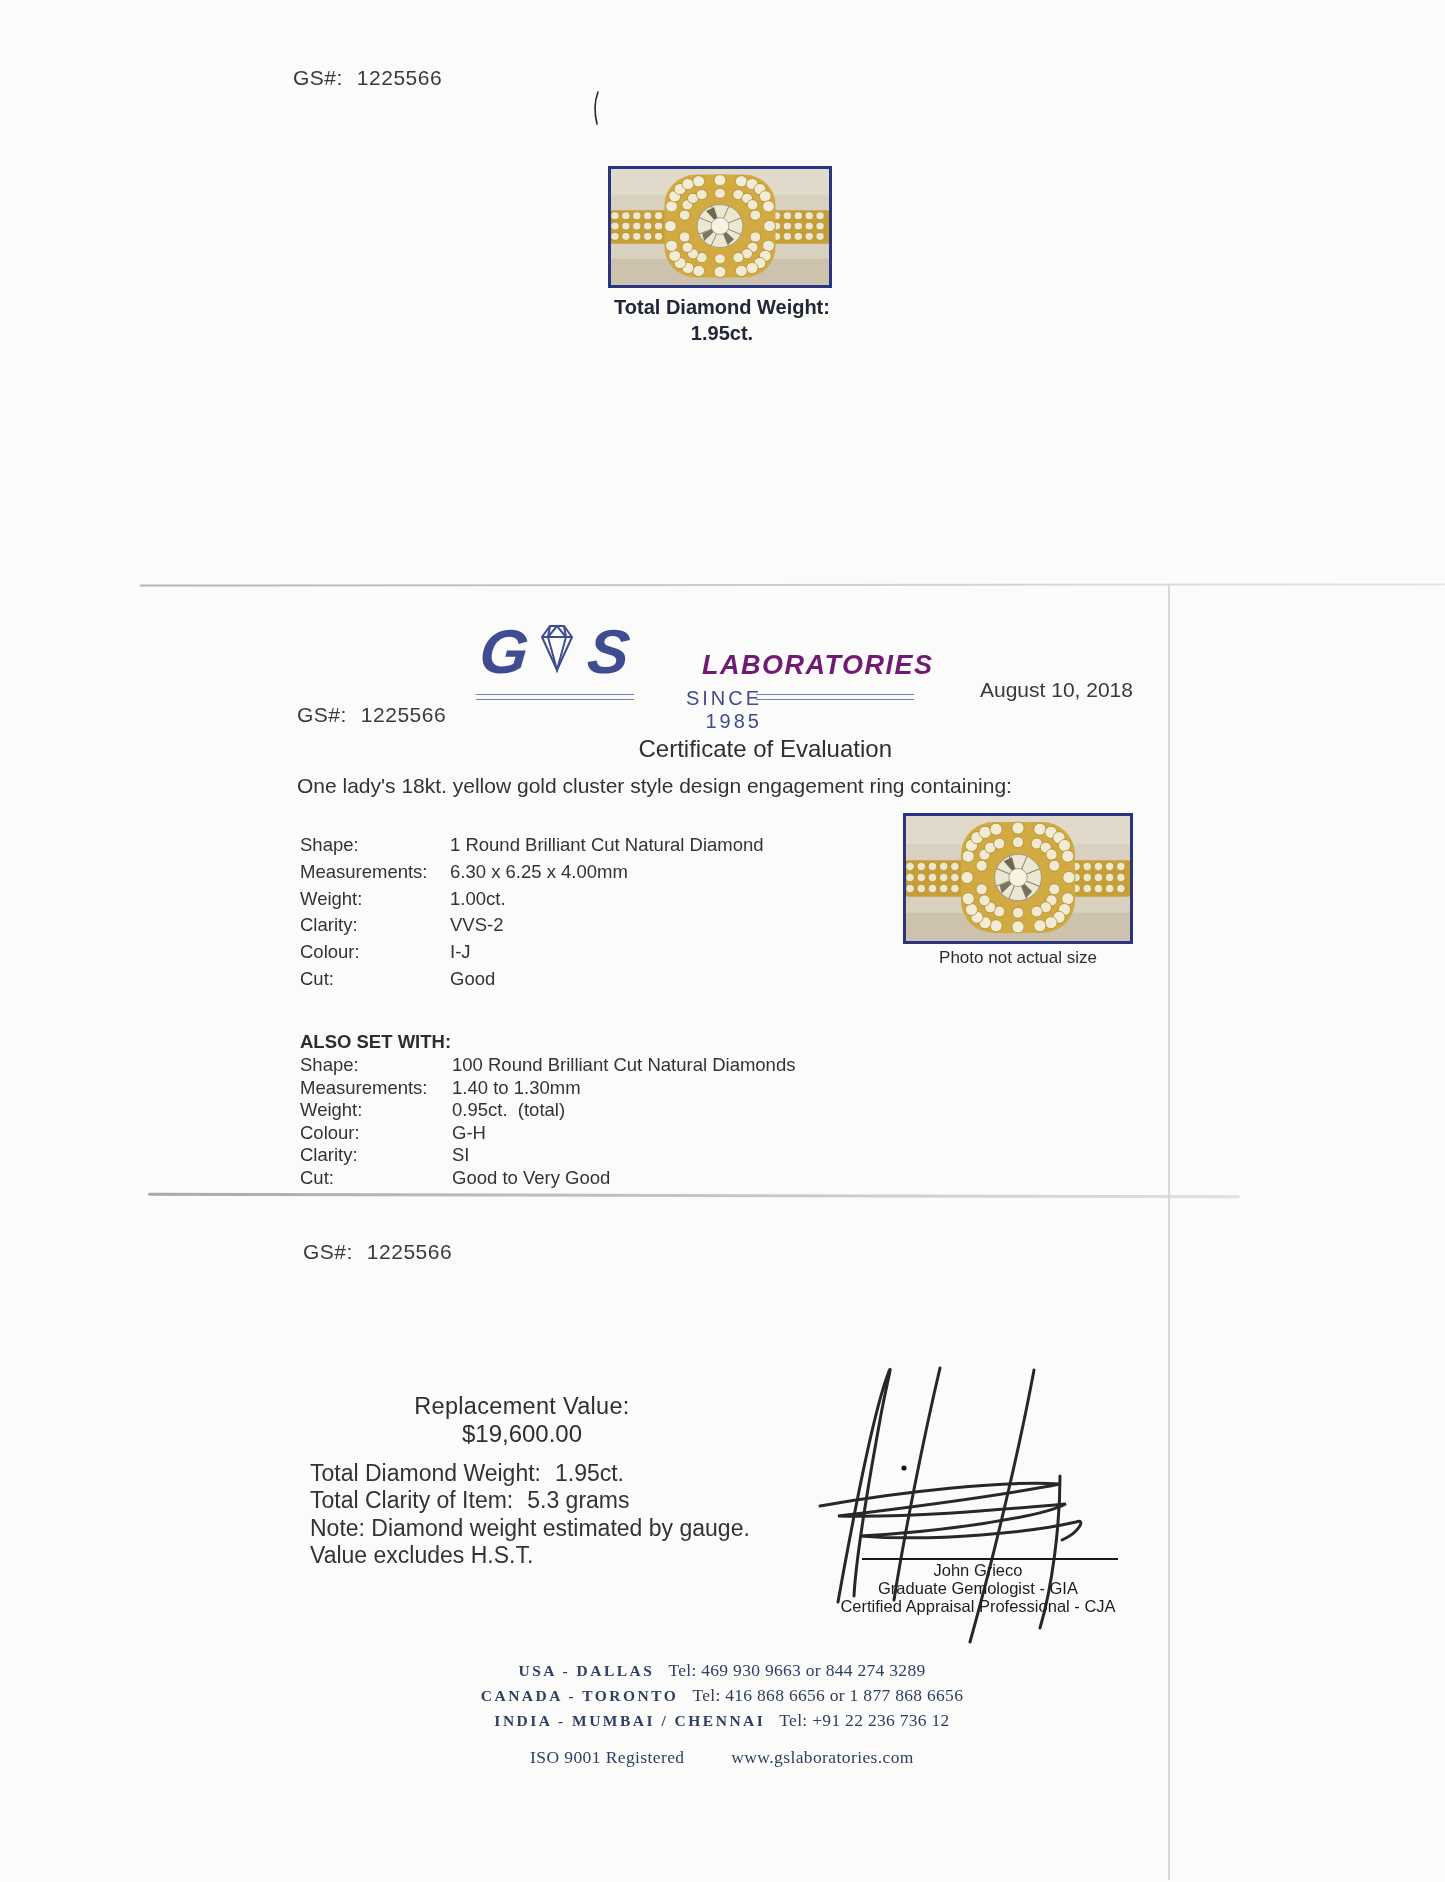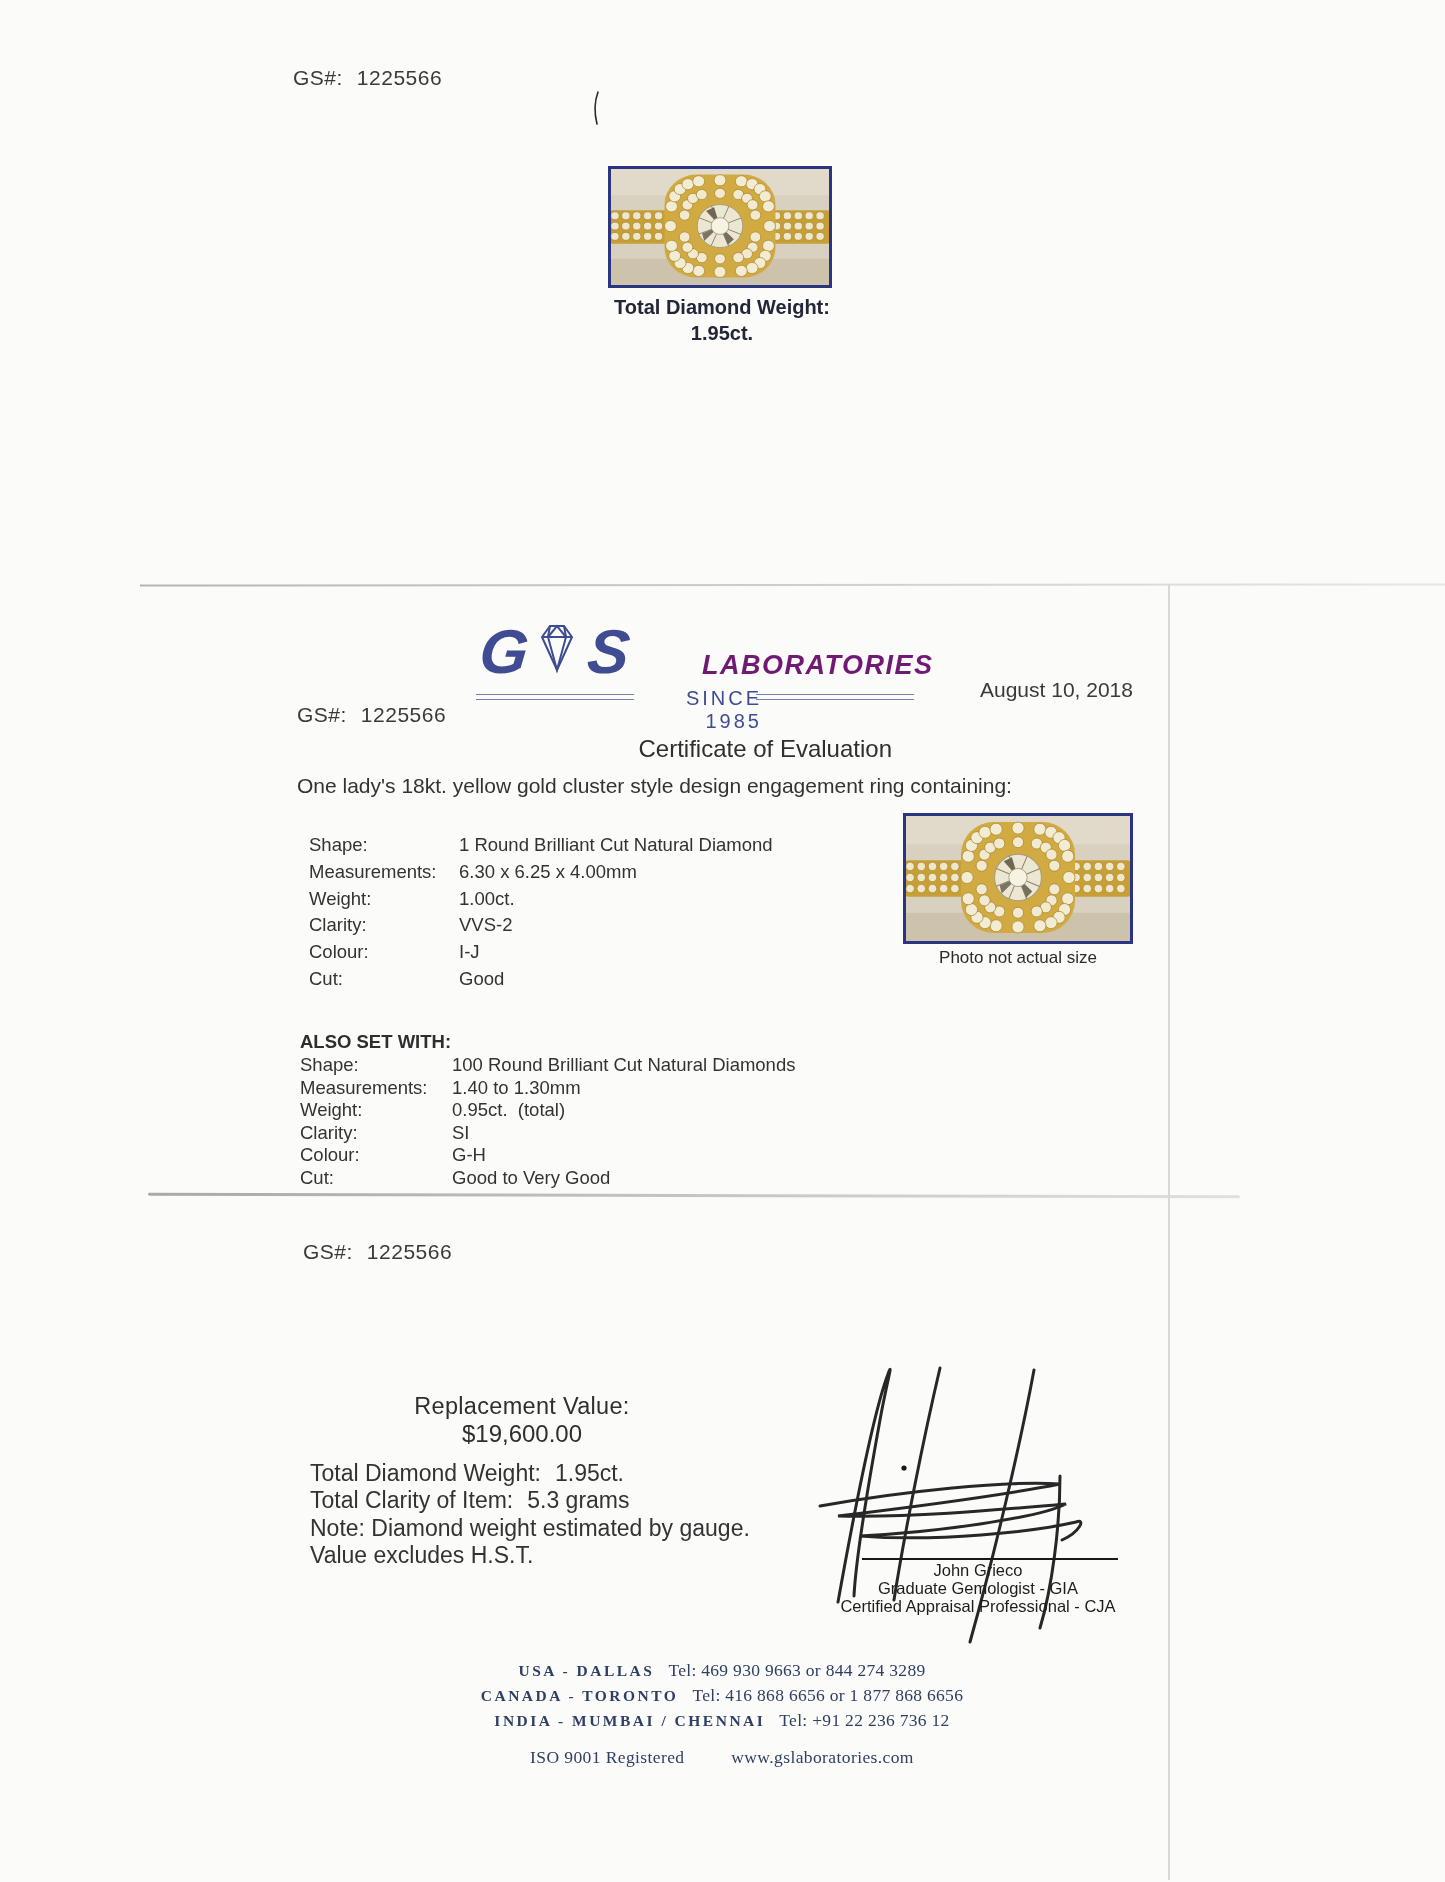--- a/index.html
+++ b/index.html
@@ -29,21 +29,21 @@
   .logo-word{left:702px;top:650px;font-size:27px;font-weight:bold;font-style:italic;
     letter-spacing:1.5px;color:#701a75;}
   .since-text{left:630px;top:687px;width:132px;text-align:right;font-size:20px;
     letter-spacing:3px;color:#3f4c92;}
   .since-rule{height:4px;border-top:1.5px solid #7680ac;border-bottom:1.5px solid #7680ac;}
 
   .cert-date{left:980px;top:678px;font-size:21px;color:#3a3a3a;}
   .cert-title{left:588px;top:735px;width:304px;text-align:right;font-size:24px;color:#2f2f2f;}
   .cert-desc{left:297px;top:774px;font-size:21px;color:#333;}
 
-  .spec-table{left:309px;top:832px;width:480px;font-size:18.5px;color:#333;}
+  .spec-table{left:300px;top:832px;width:480px;font-size:18.5px;color:#333;}
   .spec-table .row{line-height:26.8px;white-space:nowrap;}
   .spec-table .lbl{display:inline-block;width:150px;}
   .spec-table .val{white-space:pre;}
 
   .also-heading{left:300px;top:1031px;font-size:18.5px;font-weight:bold;color:#2e2e2e;}
   .spec-table2{left:300px;top:1054px;width:490px;font-size:18.5px;color:#333;}
   .spec-table2 .row{line-height:22.5px;white-space:nowrap;}
   .spec-table2 .lbl{display:inline-block;width:152px;}
   .spec-table2 .val{white-space:pre;}
 
@@ -336,22 +336,22 @@
       <circle cx="110" cy="61" r="9" fill="#f7f3e2" stroke="#9a9378" stroke-width="0.8"></circle>
     </svg>
 </div>
 <div class="abs photo2-caption">Photo not actual size</div>
 
 <div class="abs also-heading">ALSO SET WITH:</div>
 <div class="abs spec-table2">
   <div class="row"><span class="lbl">Shape:</span><span class="val">100 Round Brilliant Cut Natural Diamonds</span></div>
   <div class="row"><span class="lbl">Measurements:</span><span class="val">1.40 to 1.30mm</span></div>
   <div class="row"><span class="lbl">Weight:</span><span class="val">0.95ct.  (total)</span></div>
+  <div class="row"><span class="lbl">Colour:</span><span class="val">G-H</span></div>
   <div class="row"><span class="lbl">Clarity:</span><span class="val">SI</span></div>
-  <div class="row"><span class="lbl">Colour:</span><span class="val">G-H</span></div>
   <div class="row"><span class="lbl">Cut:</span><span class="val">Good to Very Good</span></div>
 </div>
 
 <div class="abs gs-line" style="left:303px;top:1240px;">
   <span>GS#:</span><span class="num">1225566</span>
 </div>
 
 <div class="abs replacement">
   <div class="l1">Replacement Value:</div>
   <div class="l2">$19,600.00</div>

